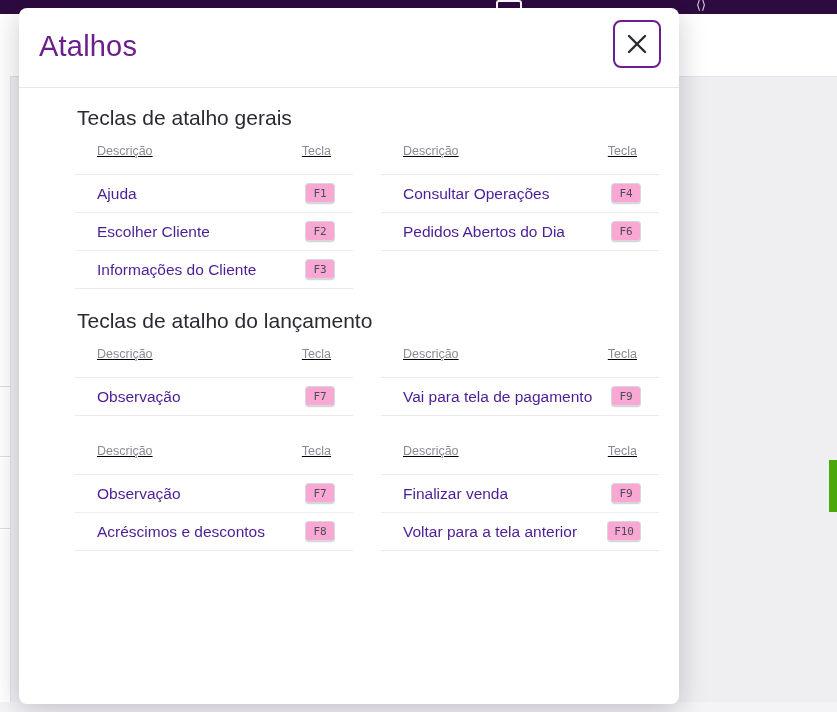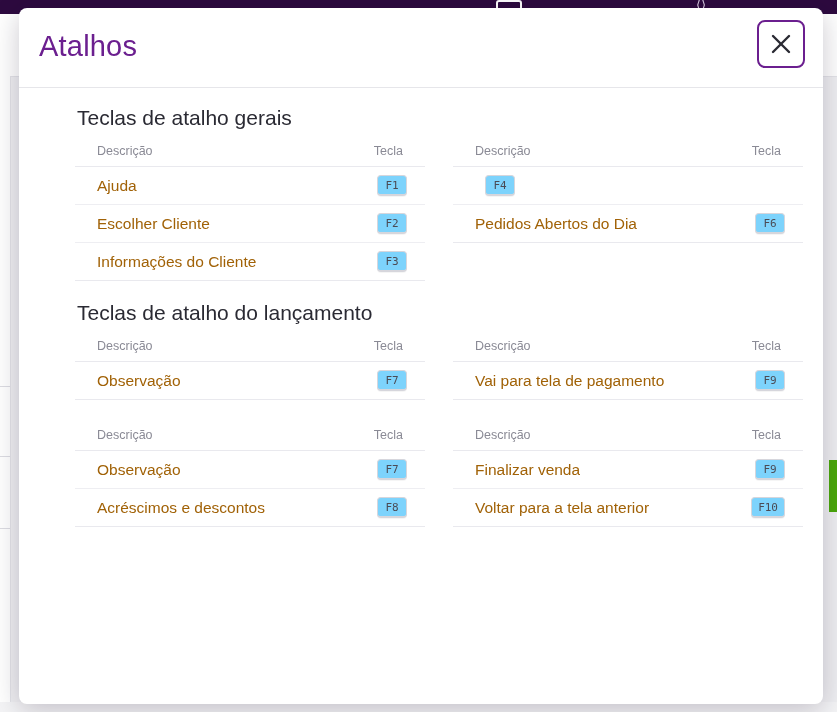--- a/index.html
+++ b/index.html
@@ -106,21 +106,21 @@
     bottom: 0;
     height: 10px;
     background: #f4f4f6;
   }
 
   
   #shortcuts-modal {
     position: absolute;
     left: 19px;
     top: 8px;
-    width: 804px;
+    width: 660px;
     height: 696px;
     background: #ffffff;
     border-radius: 8px;
     box-shadow: 0 6px 28px rgba(20, 6, 30, 0.22);
     overflow: hidden;
   }
 
   .modal-header {
     position: relative;
     height: 80px;
@@ -173,22 +173,23 @@
   .columns {
     display: flex;
     gap: 28px;
   }
   .column { flex: 1 1 0; min-width: 0; }
 
   .col-head {
     display: flex;
     align-items: center;
     justify-content: space-between;
-    padding: 8px 18px 8px 22px;
+    padding: 8px 18px 16px 22px;
     border-bottom: 1px solid #e9e9ee;
+    text-decoration: underline;
   }
   .col-head span {
     font-size: 12.5px;
     color: #8a8a95;
     font-weight: 400;
   }
   .col-head .head-key { padding-right: 4px; }
 
   .shortcut-row {
     display: flex;
@@ -196,34 +197,34 @@
     justify-content: space-between;
     padding: 8px 18px 8px 22px;
     border-bottom: 1px solid #eeeef2;
     min-height: 35px;
     box-sizing: border-box;
   }
   .shortcut-row:last-child { border-bottom: 1px solid #e9e9ee; }
 
   .shortcut-desc {
     font-size: 15.5px;
-    color: #a16207;
+    color: #4c1d95;
     white-space: nowrap;
     overflow: hidden;
     text-overflow: ellipsis;
   }
 
   .key-cap {
     display: inline-block;
     min-width: 16px;
     text-align: center;
     font-family: "DejaVu Sans Mono", monospace;
     font-size: 11px;
     color: #4b4b55;
-    background: #7dd3fc;
+    background: #f9a8d4;
     border: 1px solid #d6d6dc;
     border-bottom-width: 2px;
     border-radius: 4px;
     padding: 3px 6px 2px 6px;
     box-shadow: 0 1px 0 rgba(0,0,0,0.04);
     flex: 0 0 auto;
     margin-left: 10px;
   }
 </style>
 </head>
@@ -279,20 +280,21 @@
                 <div class="shortcut-desc">Informações do Cliente</div>
                 <div class="key-cap">F3</div>
               </div>
             </div>
             <div class="column">
               <div class="col-head">
                 <span class="head-desc">Descrição</span>
                 <span class="head-key">Tecla</span>
               </div>
               <div class="shortcut-row">
+                <div class="shortcut-desc">Consultar Operações</div>
                 <div class="key-cap">F4</div>
               </div>
               <div class="shortcut-row">
                 <div class="shortcut-desc">Pedidos Abertos do Dia</div>
                 <div class="key-cap">F6</div>
               </div>
             </div>
           </div>
         </div>
         <div class="section">

